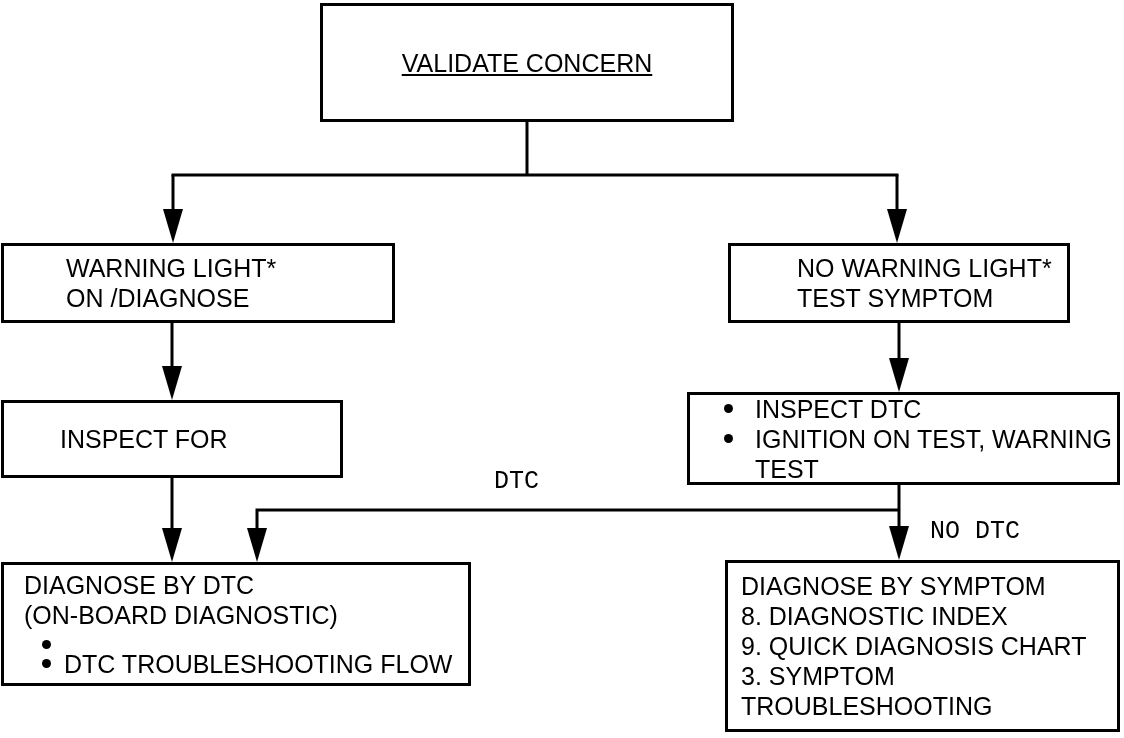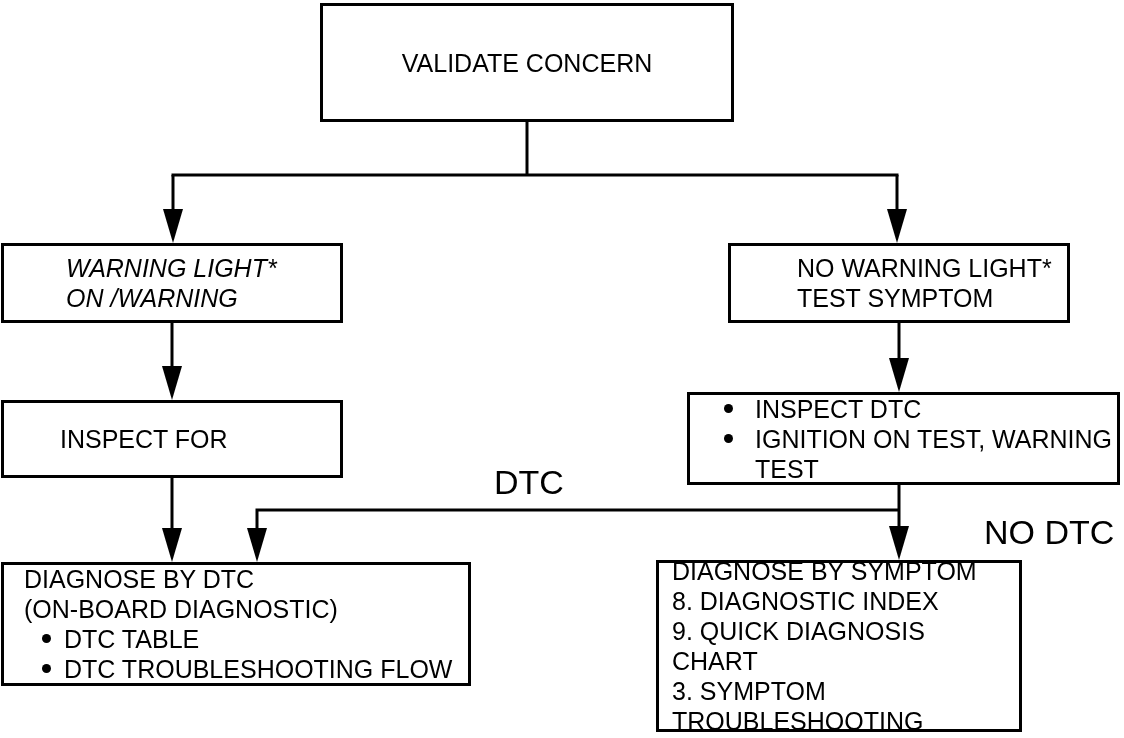--- a/index.html
+++ b/index.html
@@ -31,55 +31,57 @@
     display: flex;
     flex-direction: column;
     justify-content: center;
     font-size: 25px;
     line-height: 30px;
     white-space: pre-wrap;
   }
   .node.center {
     align-items: center;
     text-align: center;
+    text-decoration: underline;
   }
   .ln { display: block; }
   .bullet-row {
     display: flex;
     align-items: flex-start;
   }
   .dot {
     flex: 0 0 auto;
     width: 9px;
     height: 9px;
     border-radius: 50%;
     background: #000000;
     margin-top: 10px;
   }
   .edge-label {
     position: absolute;
-    font-size: 34px;
+    font-size: 25px;
     line-height: 28px;
     white-space: nowrap;
+    font-family: Liberation Mono, monospace;
   }
 
   
   #node-validate       { left: 320px; top: 3px;   width: 414px; height: 119px; }
-  #node-warning        { left: 1px;   top: 243px; width: 342px; height: 80px;  padding-left: 62px; font-style: italic; }
+  #node-warning        { left: 1px;   top: 243px; width: 394px; height: 80px;  padding-left: 62px; }
   #node-nowarning      { left: 728px; top: 243px; width: 342px; height: 80px;  padding-left: 66px; }
   #node-inspectp       { left: 1px;   top: 400px; width: 342px; height: 78px;  padding-left: 56px; gap: 12px; }
   #node-inspectdtc     { left: 687px; top: 392px; width: 433px; height: 93px;  padding-left: 34px; padding-right: 3px; }
   #node-inspectdtc .dot        { margin-right: 22px; }
   #node-diagdtc        { left: 1px;   top: 562px; width: 470px; height: 124px; padding-left: 20px; padding-right: 8px; }
   #node-diagdtc .bullet-row    { margin-left: 18px; }
   #node-diagdtc .dot           { margin-right: 13px; }
-  #node-diagsym        { left: 656px; top: 560px; width: 366px; height: 172px; padding-left: 13px; padding-right: 20px; }
+  #node-diagsym        { left: 725px; top: 560px; width: 395px; height: 172px; padding-left: 13px; padding-right: 20px; }
 
   #label-dtc    { left: 494px; top: 468px; }
-  #label-nodtc  { left: 984px; top: 518px; }
+  #label-nodtc  { left: 930px; top: 518px; }
 </style>
 </head>
 <body>
 
 <div class="canvas">
 
   <svg class="connectors" viewBox="0 0 1124 738" xmlns="http://www.w3.org/2000/svg">
     <g stroke="#000000" stroke-width="3" fill="none">
 
       <path d="M527,122 L527,175"></path>
@@ -110,21 +112,21 @@
       <polygon points="247,528 267,528 257,562"></polygon>
     </g>
   </svg>
 
   <div class="node center" id="node-validate">
     <div class="ln">VALIDATE CONCERN</div>
   </div>
 
   <div class="node" id="node-warning">
     <div class="ln">WARNING LIGHT*</div>
-    <div class="ln">ON /WARNING</div>
+    <div class="ln">ON /DIAGNOSE</div>
   </div>
 
   <div class="node" id="node-nowarning">
     <div class="ln">NO WARNING LIGHT*</div>
     <div class="ln">TEST SYMPTOM</div>
   </div>
 
   <div class="node" id="node-inspectp">
     <div class="ln">INSPECT FOR</div>
   </div>
@@ -138,21 +140,20 @@
       <span class="dot"></span>
       <span>IGNITION ON TEST, WARNING TEST</span>
     </div>
   </div>
 
   <div class="node" id="node-diagdtc">
     <div class="ln">DIAGNOSE BY DTC</div>
     <div class="ln">(ON-BOARD DIAGNOSTIC)</div>
     <div class="bullet-row">
       <span class="dot"></span>
-      <span>DTC TABLE</span>
     </div>
     <div class="bullet-row">
       <span class="dot"></span>
       <span>DTC TROUBLESHOOTING FLOW</span>
     </div>
   </div>
 
   <div class="node" id="node-diagsym">
     <div class="ln">DIAGNOSE BY SYMPTOM</div>
     <div class="ln">8. DIAGNOSTIC INDEX</div>

